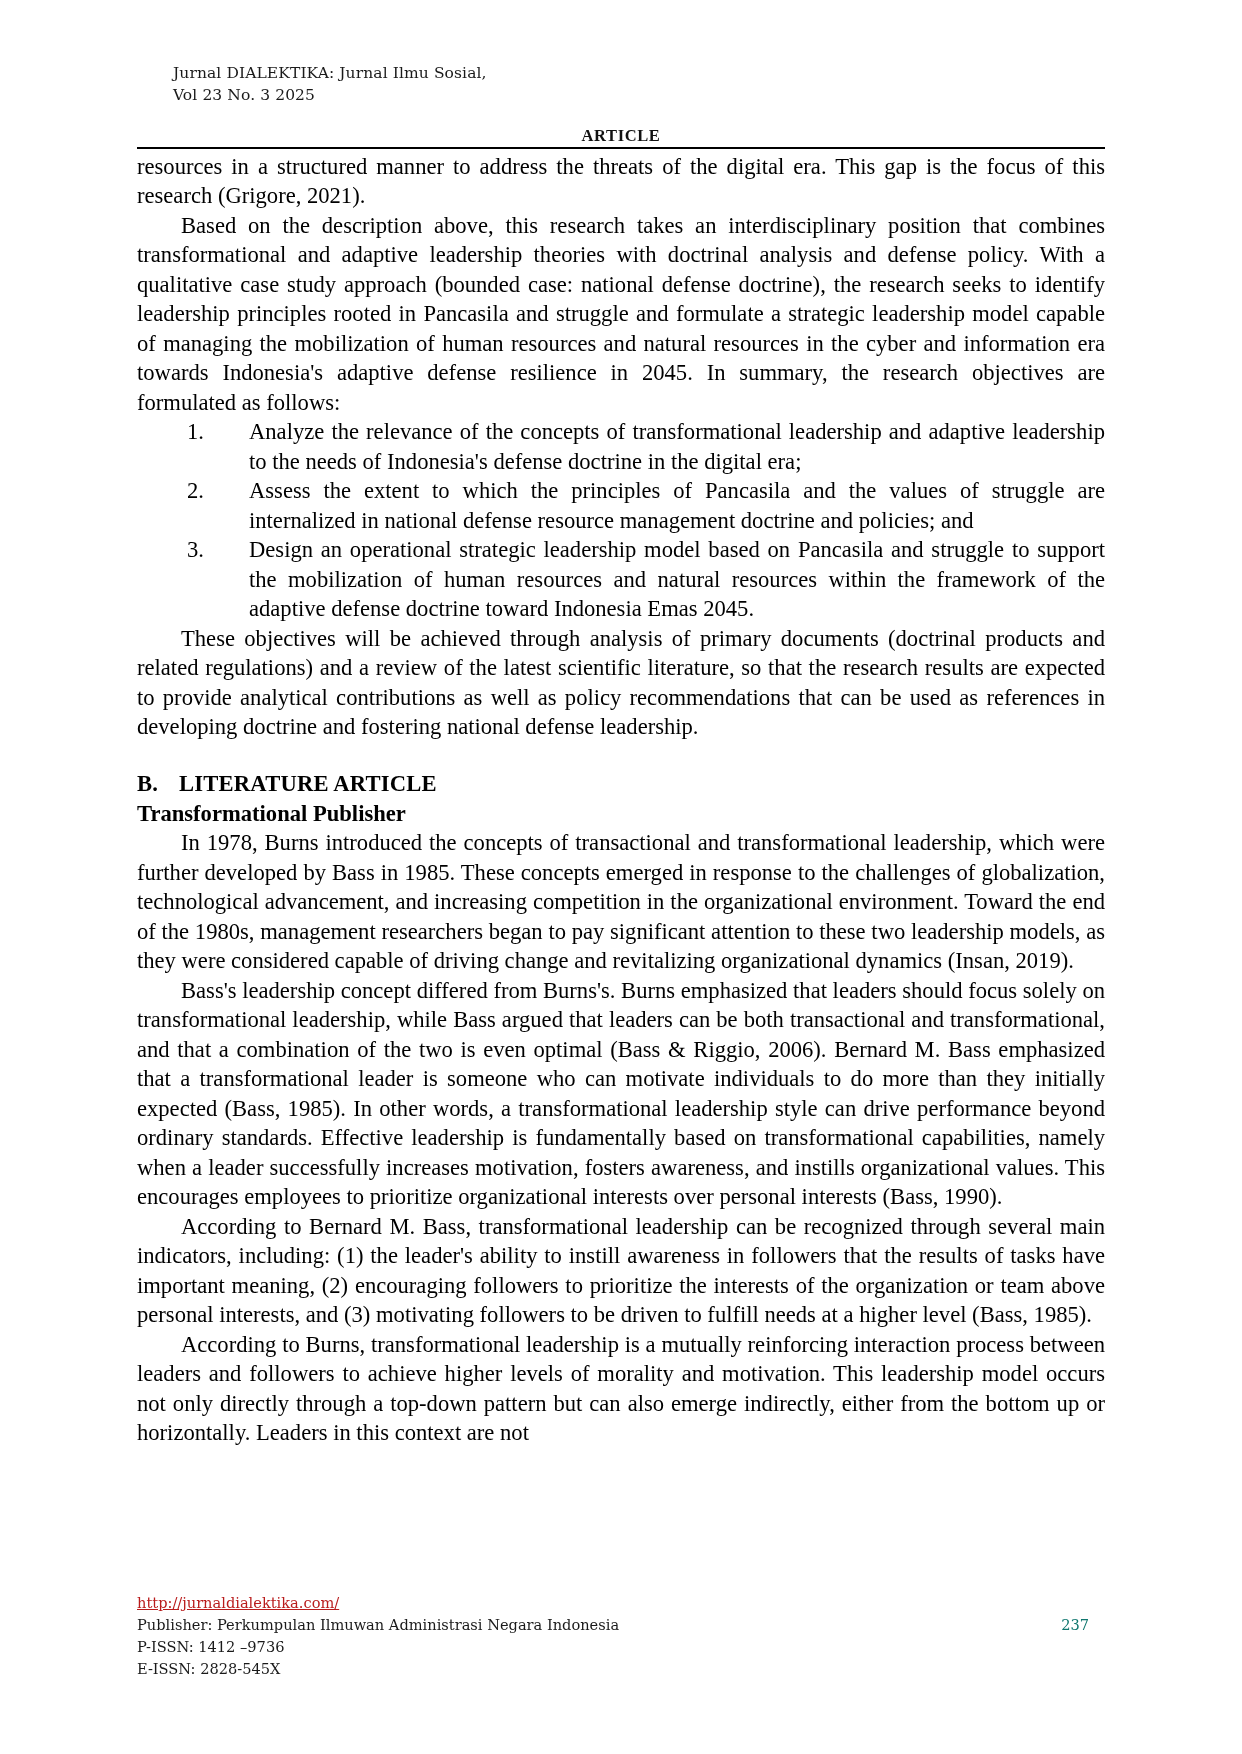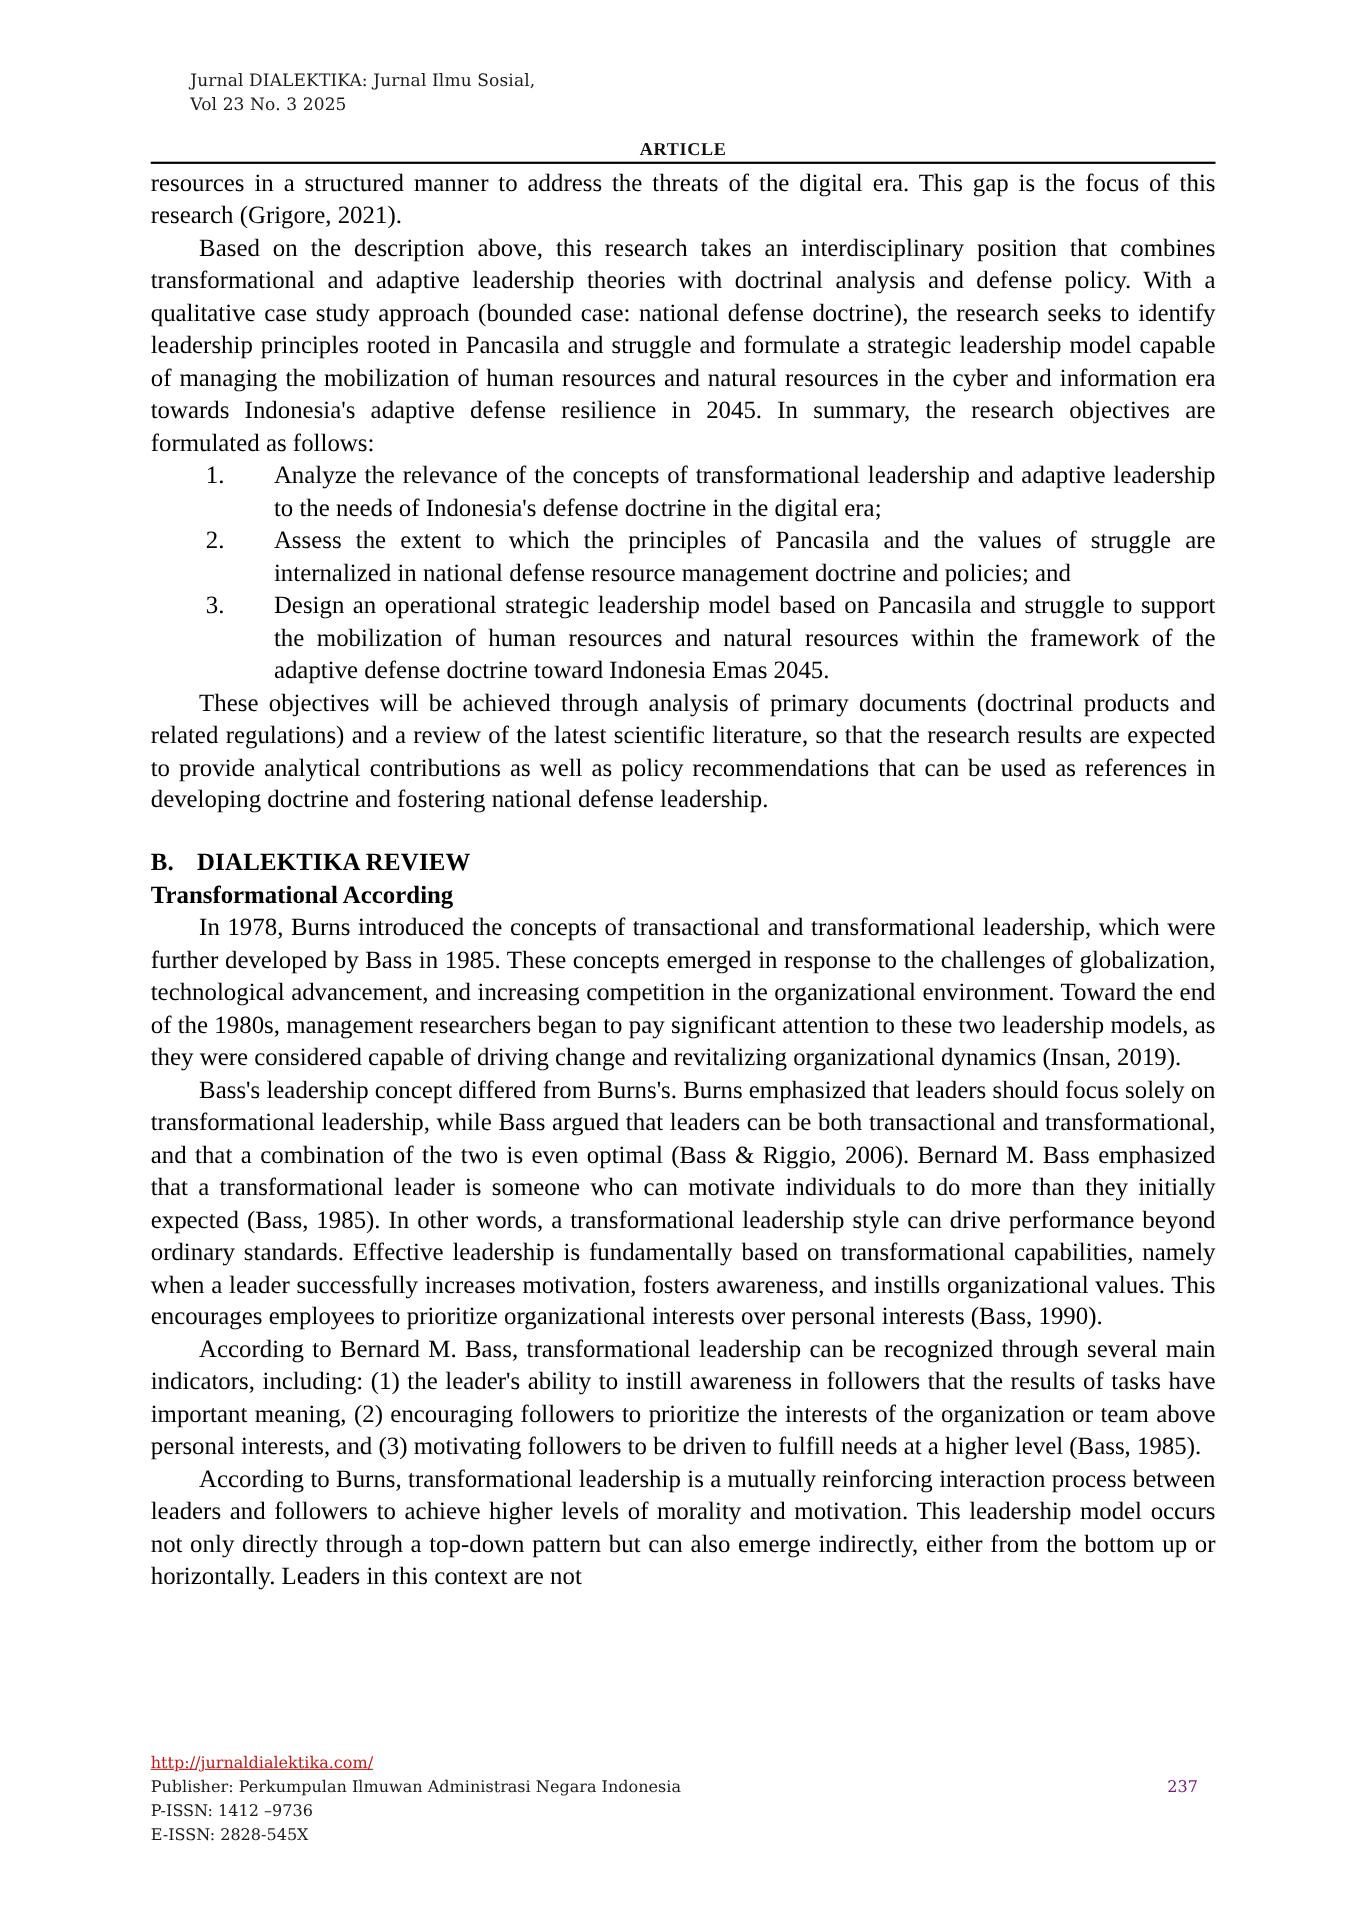--- a/index.html
+++ b/index.html
@@ -143,21 +143,21 @@
     text-decoration: underline;
     display: inline-block;
   }
   .footer .row {
     display: flex;
     justify-content: space-between;
     align-items: baseline;
   }
   .footer .page-number {
     font-size: 14.6px;
-    color: #701a75;
+    color: #0f766e;
     padding-right: 16px;
   }
 </style>
 </head>
 <body>
 
 <div class="page">
 
   <div class="running-head">
     <div>Jurnal DIALEKTIKA: Jurnal Ilmu Sosial,</div>
@@ -186,24 +186,24 @@
         <span class="num">3.</span>
         <span class="txt">Design an operational strategic leadership model based on Pancasila and struggle to support the mobilization of human resources and natural resources within the framework of the adaptive defense doctrine toward Indonesia Emas 2045.</span>
       </li>
     </ol>
 
     <p class="body indent">These objectives will be achieved through analysis of primary documents (doctrinal products and related regulations) and a review of the latest scientific literature, so that the research results are expected to provide analytical contributions as well as policy recommendations that can be used as references in developing doctrine and fostering national defense leadership.</p>
 
     <div class="heading-gap"></div>
 
     <h2 class="section-heading">
-      <span class="sec-letter">B.</span><span>DIALEKTIKA REVIEW</span>
+      <span class="sec-letter">B.</span><span>LITERATURE ARTICLE</span>
     </h2>
 
-    <h3 class="sub-heading">Transformational According</h3>
+    <h3 class="sub-heading">Transformational Publisher</h3>
 
     <p class="body indent">In 1978, Burns introduced the concepts of transactional and transformational leadership, which were further developed by Bass in 1985. These concepts emerged in response to the challenges of globalization, technological advancement, and increasing competition in the organizational environment. Toward the end of the 1980s, management researchers began to pay significant attention to these two leadership models, as they were considered capable of driving change and revitalizing organizational dynamics (Insan, 2019).</p>
 
     <p class="body indent">Bass's leadership concept differed from Burns's. Burns emphasized that leaders should focus solely on transformational leadership, while Bass argued that leaders can be both transactional and transformational, and that a combination of the two is even optimal (Bass &amp; Riggio, 2006). Bernard M. Bass emphasized that a transformational leader is someone who can motivate individuals to do more than they initially expected (Bass, 1985). In other words, a transformational leadership style can drive performance beyond ordinary standards. Effective leadership is fundamentally based on transformational capabilities, namely when a leader successfully increases motivation, fosters awareness, and instills organizational values. This encourages employees to prioritize organizational interests over personal interests (Bass, 1990).</p>
 
     <p class="body indent">According to Bernard M. Bass, transformational leadership can be recognized through several main indicators, including: (1) the leader's ability to instill awareness in followers that the results of tasks have important meaning, (2) encouraging followers to prioritize the interests of the organization or team above personal interests, and (3) motivating followers to be driven to fulfill needs at a higher level (Bass, 1985).</p>
 
     <p class="body indent">According to Burns, transformational leadership is a mutually reinforcing interaction process between leaders and followers to achieve higher levels of morality and motivation. This leadership model occurs not only directly through a top-down pattern but can also emerge indirectly, either from the bottom up or horizontally. Leaders in this context are not</p>
 
   </div>

